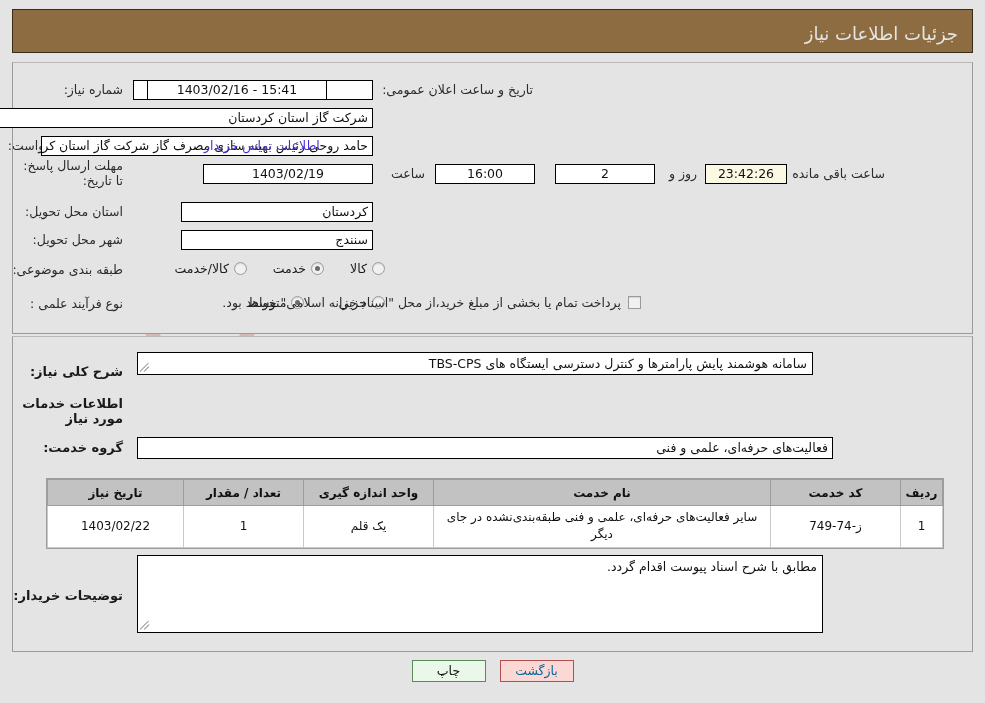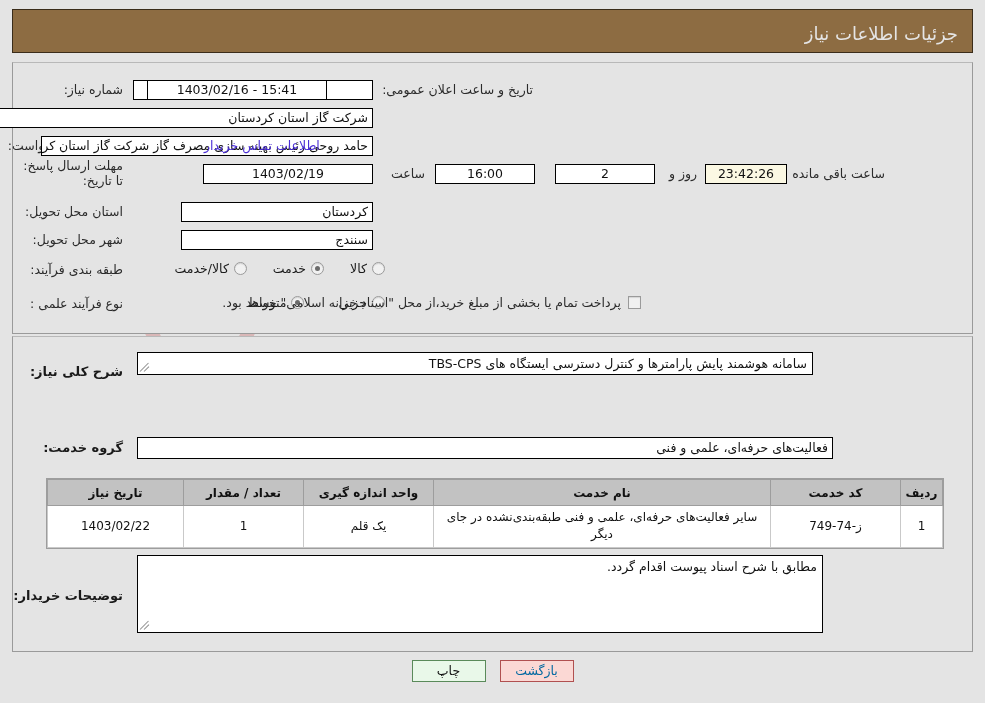--- a/index.html
+++ b/index.html
@@ -297,21 +297,21 @@
     <span class="lbl">استان محل تحویل:</span>
   </div>
   <div class="txtbox right" style="position:absolute; right:612px; top:202px; width:192px; z-index:4;">کردستان</div>
 
   <div class="frow" style="right:862px; top:232px;">
     <span class="lbl">شهر محل تحویل:</span>
   </div>
   <div class="txtbox right" style="position:absolute; right:612px; top:230px; width:192px; z-index:4;">سنندج</div>
 
   <div class="frow" style="right:862px; top:262px;">
-    <span class="lbl">طبقه بندی فرآیند:</span>
+    <span class="lbl">طبقه بندی موضوعی:</span>
   </div>
   <div class="frow" style="right:600px; top:261px; gap:26px;">
     <span class="ropt">
       <span class="radio"></span>
       <span>کالا</span>
     </span>
     <span class="ropt">
       <span class="radio on"></span>
       <span>خدمت</span>
     </span>
@@ -343,20 +343,21 @@
 
   <div class="sect-h" style="right:862px; top:364px; font-weight:bold;">شرح کلی نیاز:</div>
   <div class="tarea" style="right:172px; top:352px; width:676px; height:23px;">
     <span>سامانه هوشمند پایش پارامترها و کنترل دسترسی ایستگاه های TBS-CPS</span>
     <span class="grip">
       <i style="width:12px; left:0; top:10px; transform:rotate(-45deg);"></i>
       <i style="width:7px; left:4px; top:10px; transform:rotate(-45deg);"></i>
     </span>
   </div>
 
+  <div class="sect-h" style="right:862px; top:396px;">اطلاعات خدمات مورد نیاز</div>
 
   <div class="sect-h" style="right:862px; top:440px;">گروه خدمت:</div>
   <div class="txtbox right" style="position:absolute; right:152px; top:437px; width:696px; height:22px; line-height:20px; z-index:4;">فعالیت‌های حرفه‌ای، علمی و فنی</div>
 
   <div class="tbl-wrap">
     <table class="items">
       <thead>
         <tr>
           <th style="width:42px;">ردیف</th>
           <th style="width:130px;">کد خدمت</th>

